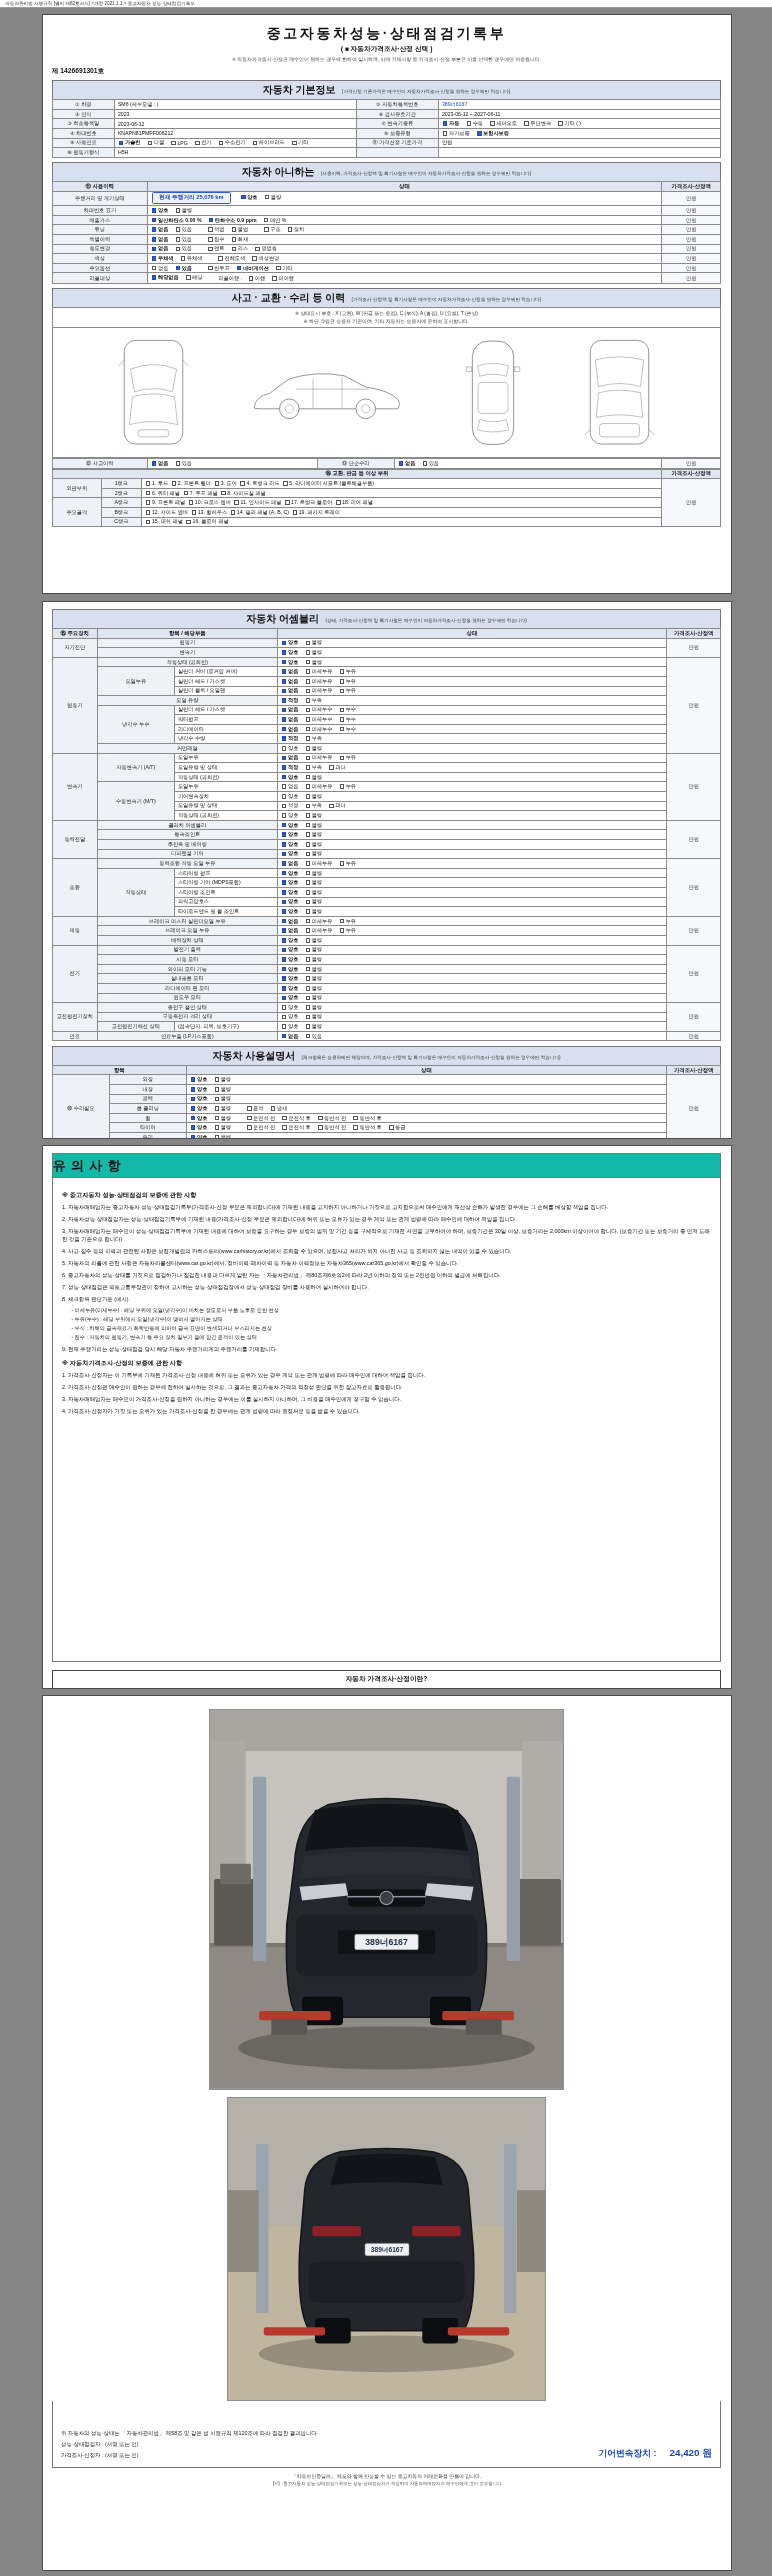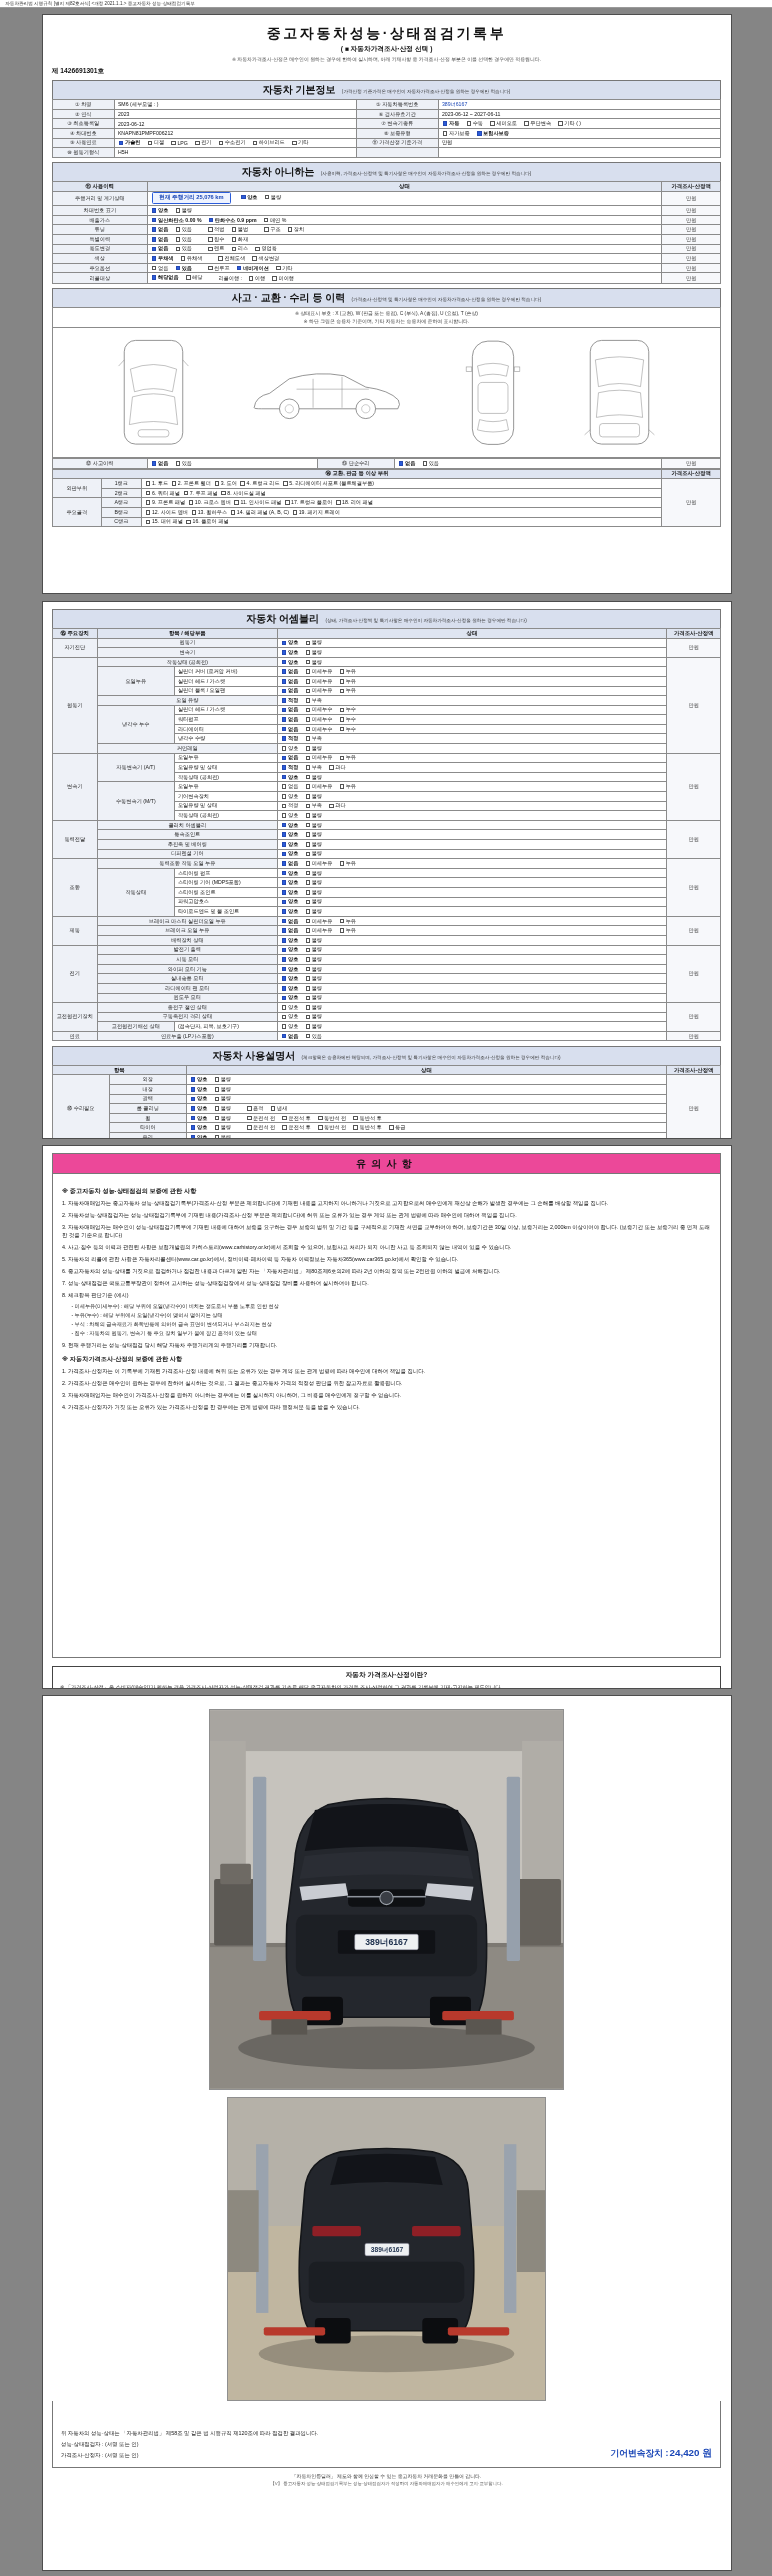--- a/index.html
+++ b/index.html
@@ -27,33 +27,33 @@
   .cb.on .cbx{background:#2b5cd9;border-color:#2448b4}
   .cb.on{font-weight:bold}
   .plain{font-size:5.2px;margin-right:3.1px;color:#222;white-space:nowrap}
   .blue{color:#1b47b7;font-weight:bold}
   .hl-box{display:inline-block;border:1px solid #2b5cd9;color:#1b47b7;font-weight:bold;padding:1px 6.2px;border-radius:1.5px;background:#eef3ff;font-size:5.7px;margin-right:10.3px}
   .acc-legend{border:0.5px solid #8b8b8b;border-bottom:none;padding:2.1px 5.2px;font-size:4.9px;color:#333;text-align:center;line-height:1.5}
   .diagrams{border:0.5px solid #8b8b8b;display:flex;justify-content:space-evenly;align-items:center;height:131px;padding:5.2px;background:#fff}
   .amount .digit{display:inline-block;width:10.3px;height:11.3px;border:0.5px solid #777;margin-right:3.1px;text-align:center;font-weight:bold;line-height:11.3px;font-size:6.2px;background:#fff}
   .amount .unit{font-size:5.7px;margin-left:2.1px}
   td.smallnote{font-size:4.4px;color:#444;line-height:1.35}
-  .ntc-title{background:#ec4899;border:0.5px solid #777;text-align:center;padding:2.6px 0;font-size:10px;font-weight:bold;letter-spacing:5.2px}
+  .ntc-title{background:#14b8a6;border:0.5px solid #777;text-align:left;padding:2.6px 0;font-size:13px;font-weight:bold;letter-spacing:5.2px}
   .ntc-body{border:0.5px solid #777;border-top:none;padding:7.2px 9.3px 5.2px;min-height:484px}
   .ntc-head{font-weight:bold;font-size:6.2px;margin:5.2px 0 3.1px}
   .ntc-item{font-size:5.4px;line-height:1.55;margin:3.6px 0;color:#111}
   .ntc-sub{font-size:5.2px;line-height:1.5;margin:1px 0 1px 9.3px;color:#222}
   .price-box{border:1px solid #444;margin-top:8.2px;padding:4.1px 7.2px 5.2px}
   .price-box-title{text-align:center;font-weight:bold;font-size:6.7px;margin-bottom:3.1px}
   .price-box-line{font-size:5.2px;line-height:1.5;margin:1.5px 0;color:#222}
   .photo{display:block;margin:6.2px auto 0;border:0.5px solid #8f8f8f}
   .sign-wrap{border:0.5px solid #777;border-top:none;padding:6.2px 8.2px;display:flex;justify-content:space-between;align-items:flex-end;min-height:67px}
   .sign-lines div{font-size:5.4px;line-height:2.0;color:#222}
   .fee{font-size:8.8px;color:#1b47b7;font-weight:bold;white-space:nowrap}
-  .fee .fee-val{font-size:9.8px;margin-left:1px}
+  .fee .fee-val{font-size:9.8px;margin-left:13px}
   .footer-line{text-align:center;font-size:4.9px;color:#333;margin-top:5.2px}
   .footer-line.small{font-size:4.4px;color:#555;margin-top:2.1px}
   svg.diag{flex:none}
 </style>
 </head>
 <body>
 
 <div class="canvas">
 
   <div class="print-strip">자동차관리법 시행규칙 [별지 제82호서식] &lt;개정 2021.1.1.&gt;    중고자동차 성능·상태점검기록부</div>

